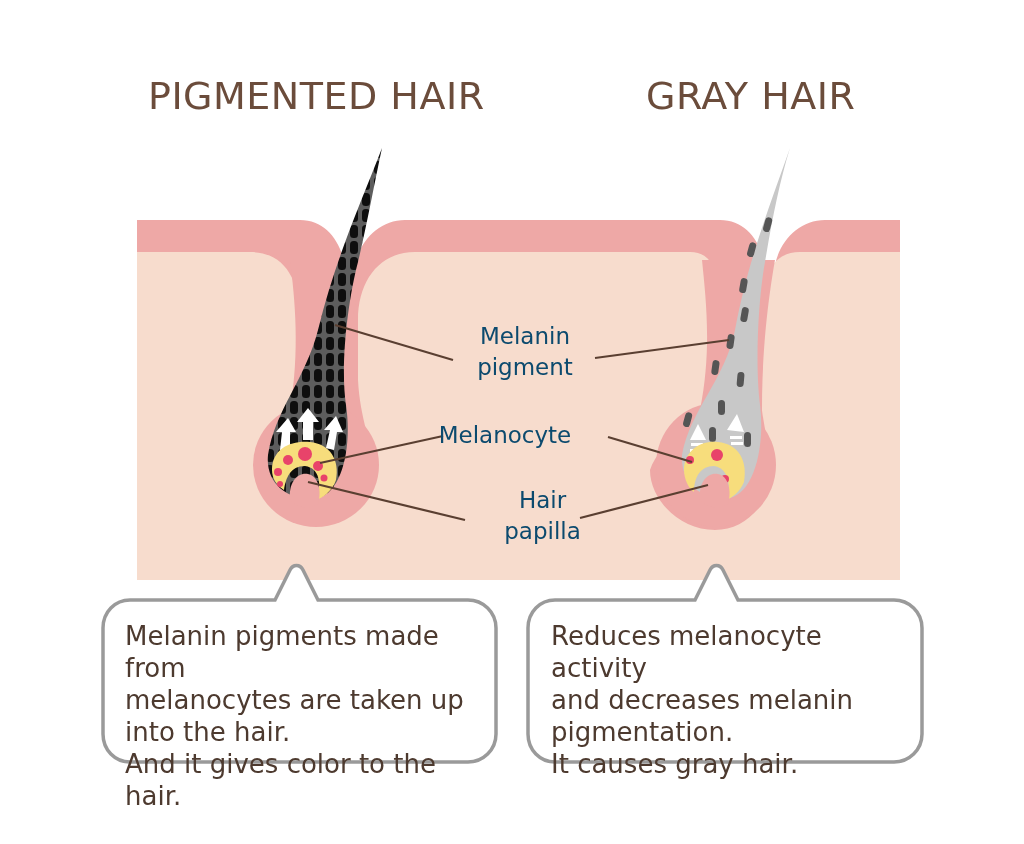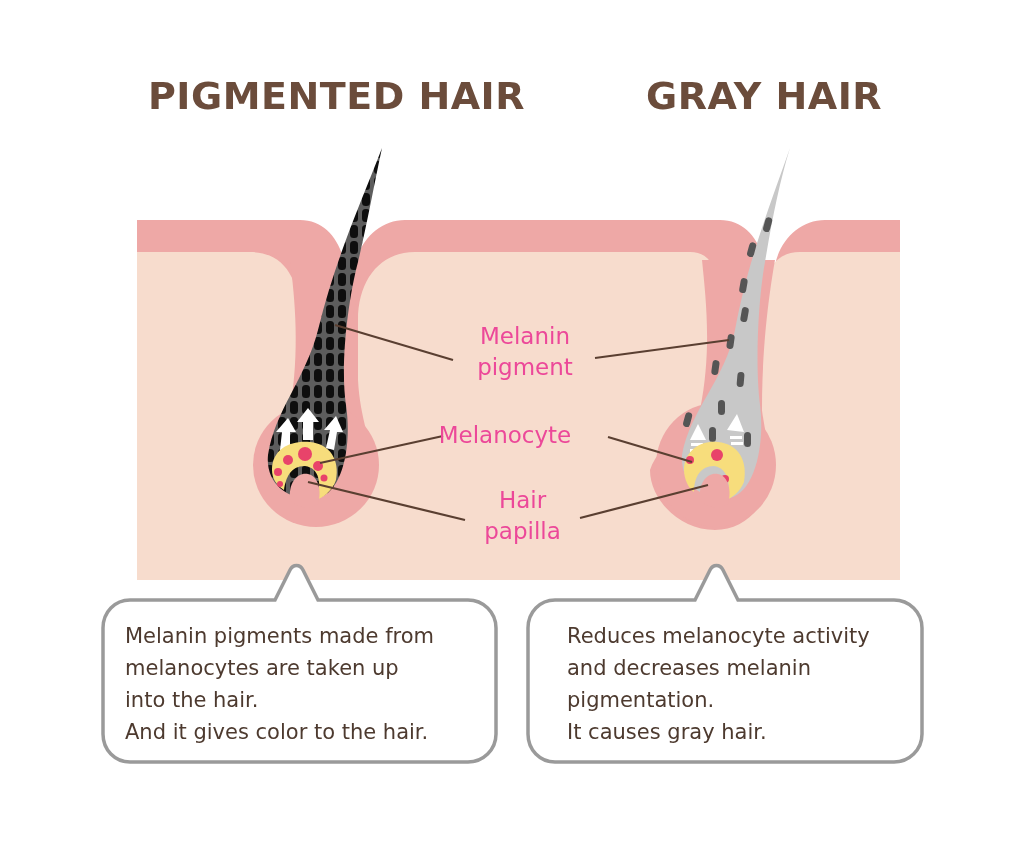--- a/index.html
+++ b/index.html
@@ -1,22 +1,22 @@
 <!DOCTYPE html>
 <html><head>
   <meta charset="utf-8">
   <style>
     html, body { margin: 0; padding: 0; background: #ffffff; }
     body { width: 1024px; height: 844px; position: relative; overflow: hidden; font-family: "DejaVu Sans", sans-serif; }
-    .title { position: absolute; top: 74px; font-family: "DejaVu Sans", sans-serif; font-weight: bold; font-size: 38px; color: #6b4c3b; letter-spacing: 0.5px; white-space: nowrap; }
+    .title { position: absolute; top: 74px; font-family: "DejaVu Sans", sans-serif; font-weight: normal; font-size: 38px; color: #6b4c3b; letter-spacing: 0.5px; white-space: nowrap; }
     .title-left { left: 148px; }
     .title-right { left: 646px; }
     svg.diagram { position: absolute; left: 0; top: 0; }
-    .label { position: absolute; text-align: center; font-family: "DejaVu Sans", sans-serif; font-size: 23px; line-height: 31px; color: #ec4899; }
-    .callout-text { position: absolute; font-family: "DejaVu Sans", sans-serif; font-size: 21px; line-height: 32px; color: #4d3a2f; white-space: pre-line; }
+    .label { position: absolute; text-align: center; font-family: "DejaVu Sans", sans-serif; font-size: 23px; line-height: 31px; color: #0c4a6e; }
+    .callout-text { position: absolute; font-family: "DejaVu Sans", sans-serif; font-size: 26px; line-height: 32px; color: #4d3a2f; white-space: pre-line; }
   </style>
 </head>
 <body>
 
 <div class="title title-left">PIGMENTED HAIR</div>
 <div class="title title-right">GRAY HAIR</div>
 
 <svg class="diagram" width="1024" height="844" viewBox="0 0 1024 844">
   <defs>
     <pattern id="scales" x="0" y="0" width="12" height="16" patternUnits="userSpaceOnUse">
@@ -102,23 +102,23 @@
     <line x1="580" y1="518" x2="708" y2="485"></line>
   </g>
 
   <path d="M130 600 L275 600 L290 570 C293 564 300 564 303 570 L318 600 L468 600 C483 600 496 612 496 628 L496 734 C496 750 483 762 468 762 L130 762 C115 762 103 750 103 734 L103 628 C103 612 115 600 130 600 Z" fill="#ffffff" stroke="#9a9a9a" stroke-width="3.5"></path>
   <path d="M555 600 L695 600 L710 570 C713 564 720 564 723 570 L738 600 L894 600 C909 600 922 612 922 628 L922 734 C922 750 909 762 894 762 L555 762 C540 762 528 750 528 734 L528 628 C528 612 540 600 555 600 Z" fill="#ffffff" stroke="#9a9a9a" stroke-width="3.5"></path>
 </svg>
 
 <div class="label" style="left:455px; top:321px; width:140px; white-space:pre-line;">Melanin
 pigment</div>
 <div class="label" style="left:420px; top:420px; width:170px;">Melanocyte</div>
-<div class="label" style="left:465px; top:485px; width:115px; white-space:pre-line;">Hair
+<div class="label" style="left:485px; top:485px; width:115px; white-space:pre-line;">Hair
 papilla</div>
 
 <div class="callout-text" style="left:125px; top:620px; width:360px;">Melanin pigments made from
 melanocytes are taken up
 into the hair.
 And it gives color to the hair.</div>
-<div class="callout-text" style="left:551px; top:620px; width:360px;margin-left:16px;">Reduces melanocyte activity
+<div class="callout-text" style="left:551px; top:620px; width:360px;">Reduces melanocyte activity
 and decreases melanin
 pigmentation.
 It causes gray hair.</div>
 
 </body></html>

